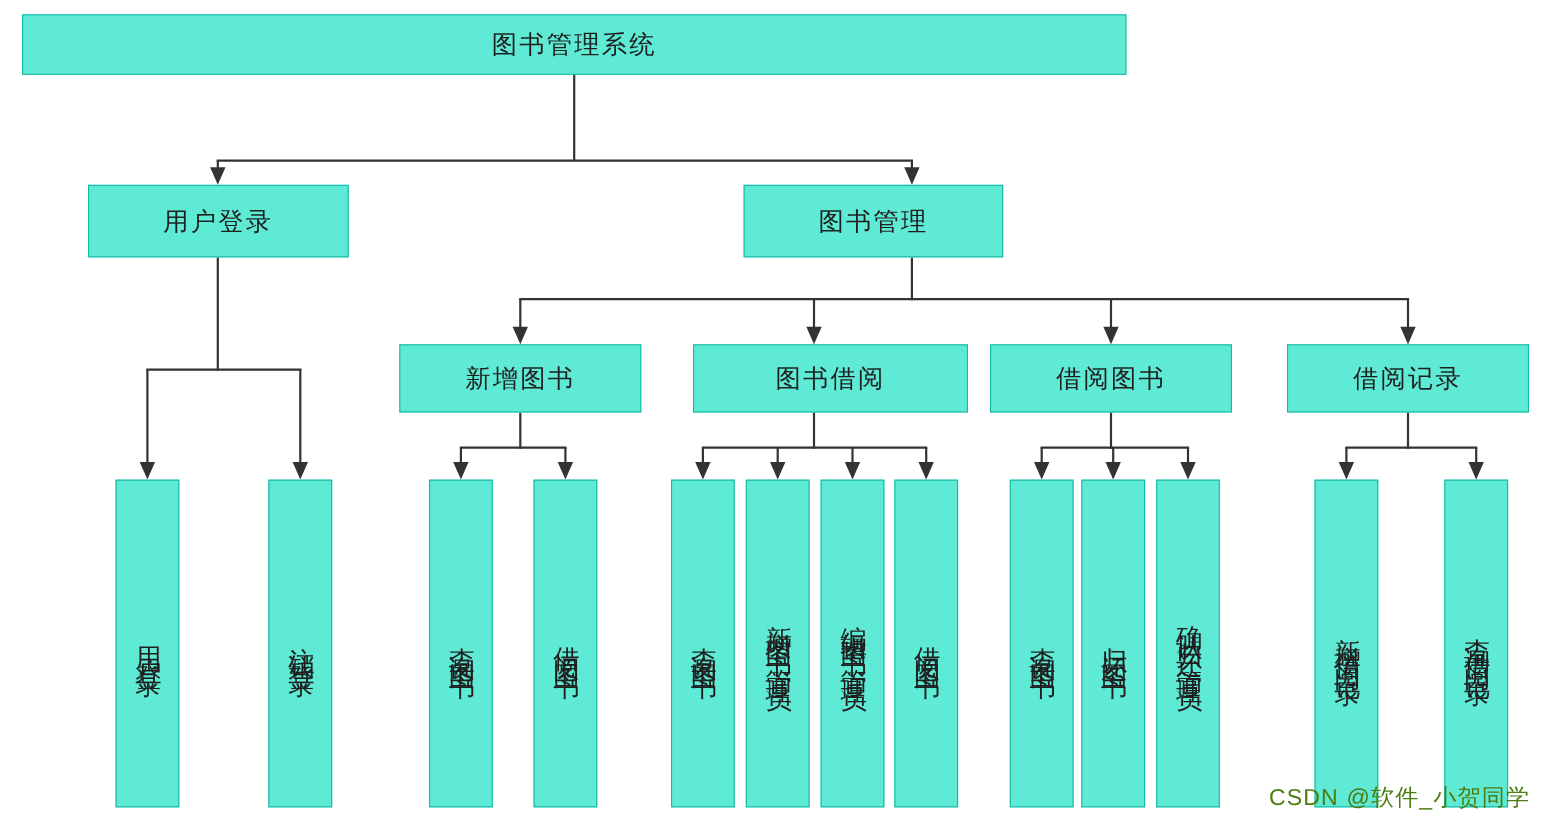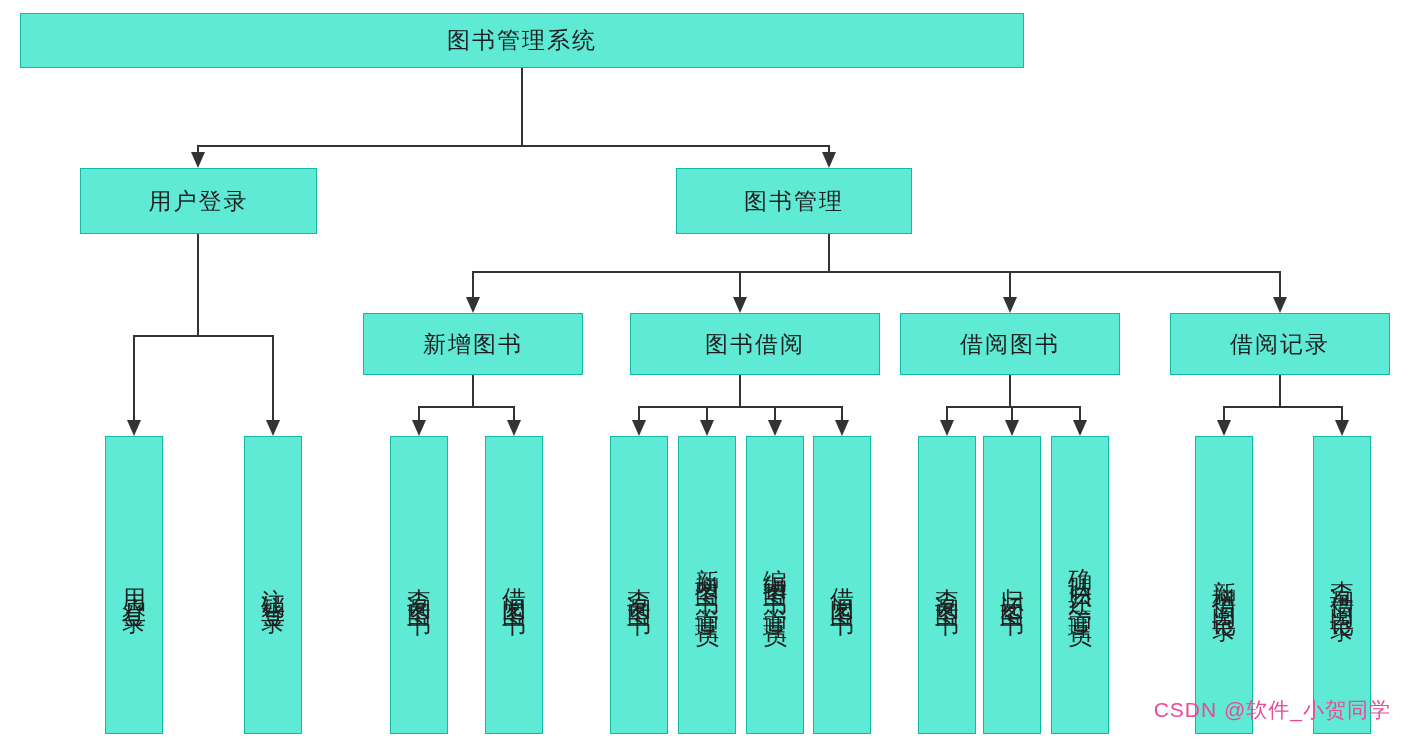--- a/index.html
+++ b/index.html
@@ -16,22 +16,22 @@
     display:flex;align-items:center;justify-content:center;
     color:#1f1f1f;
   }
   .hbox{font-size:23px;letter-spacing:2px;white-space:nowrap;}
   .vbox span{
     writing-mode:vertical-lr;
     font-size:24px;line-height:1;letter-spacing:8px;
     white-space:nowrap;
   }
   .watermark{
-    position:absolute;right:14px;bottom:23px;
-    font-size:21px;color:#ec4899;letter-spacing:1px;
+    position:absolute;right:14px;bottom:8px;
+    font-size:21px;color:#4d7c0f;letter-spacing:1px;
     z-index:5;white-space:nowrap;
   }
 </style>
 </head>
 <body>
 
 <div class="stage">
 
   <svg class="connectors" width="1405" height="747">
     <g stroke="#333333" stroke-width="2" fill="none">

